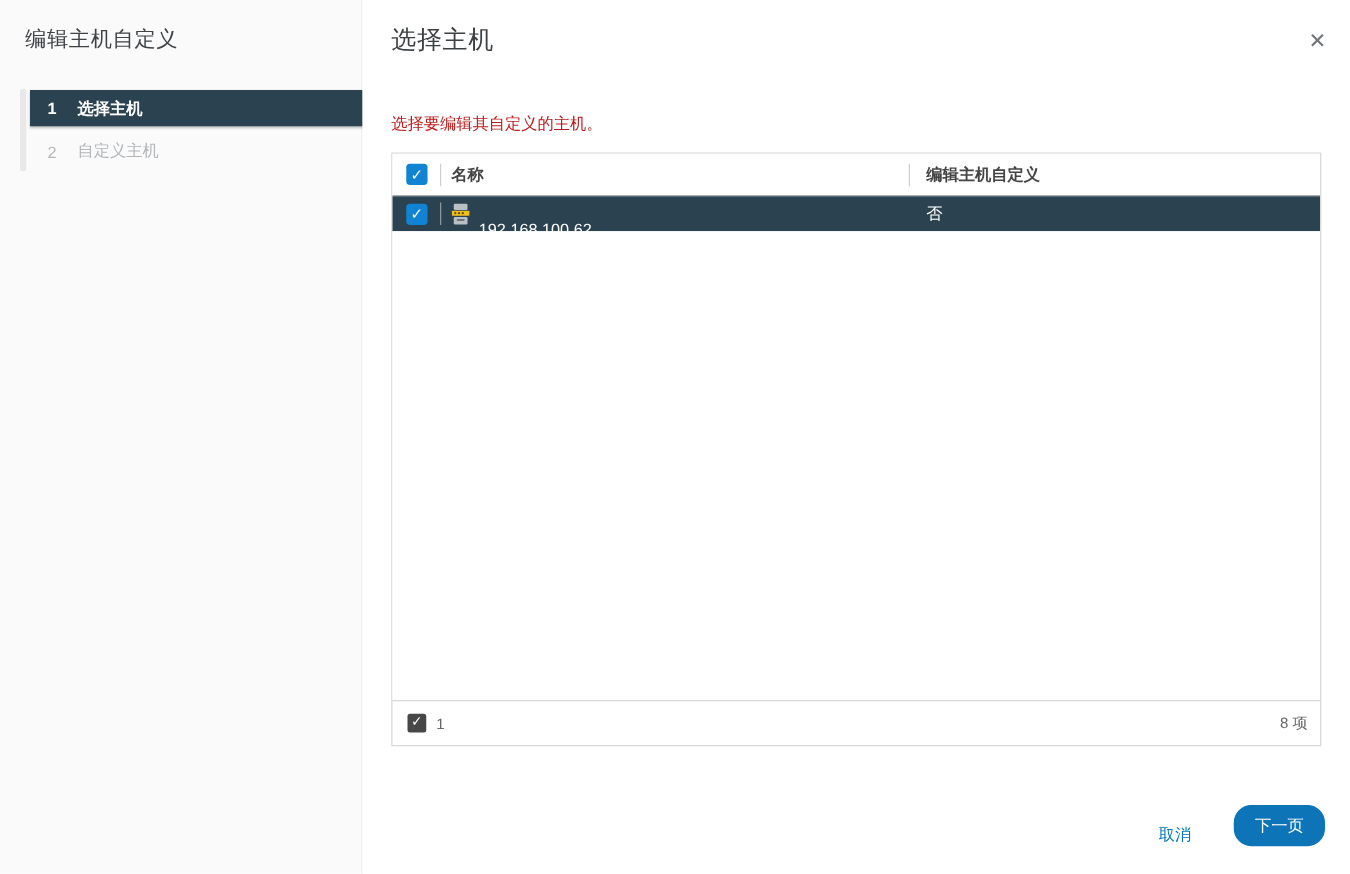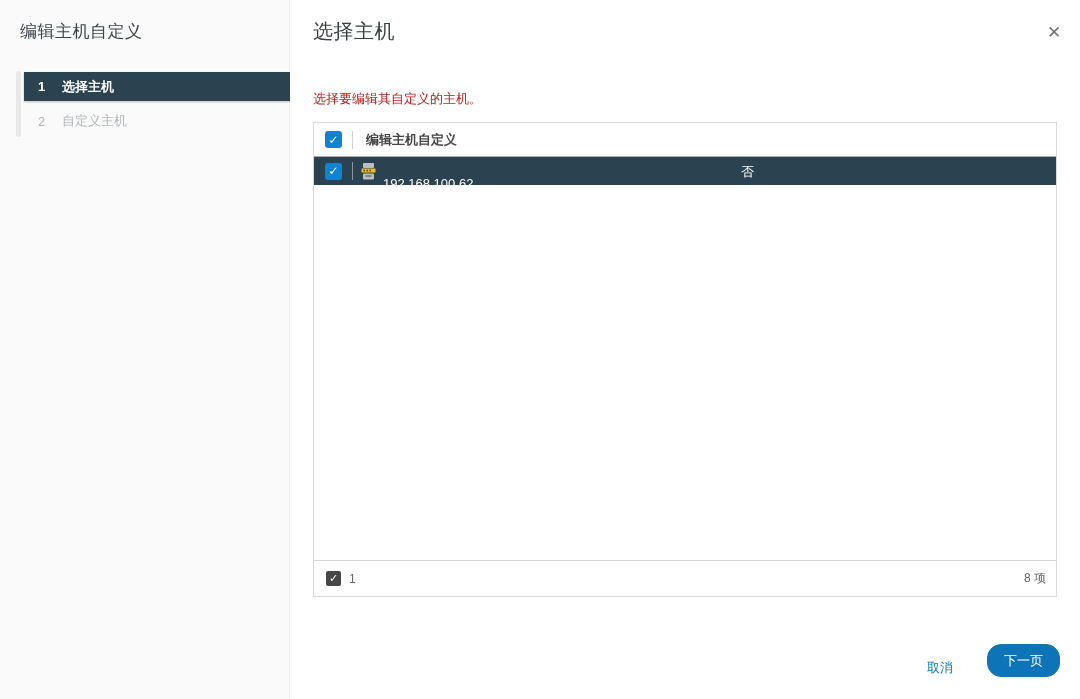--- a/index.html
+++ b/index.html
@@ -141,20 +141,24 @@
 
   <p class="description">选择要编辑其自定义的主机。</p>
 
   <div class="grid">
 
     <div class="grid-header">
       <div class="col-check">
         <span class="checkbox blue">
           <span>✓</span>
         </span>
+        <span class="vsep"></span>
+      </div>
+      <div class="col-name">
+        <span class="hdr-label">名称</span>
         <span class="vsep"></span>
       </div>
       <div class="col-custom">
         <span class="hdr-label">编辑主机自定义</span>
       </div>
     </div>
 
     <div class="row-selected">
       <div class="col-check">
         <span class="checkbox blue">

